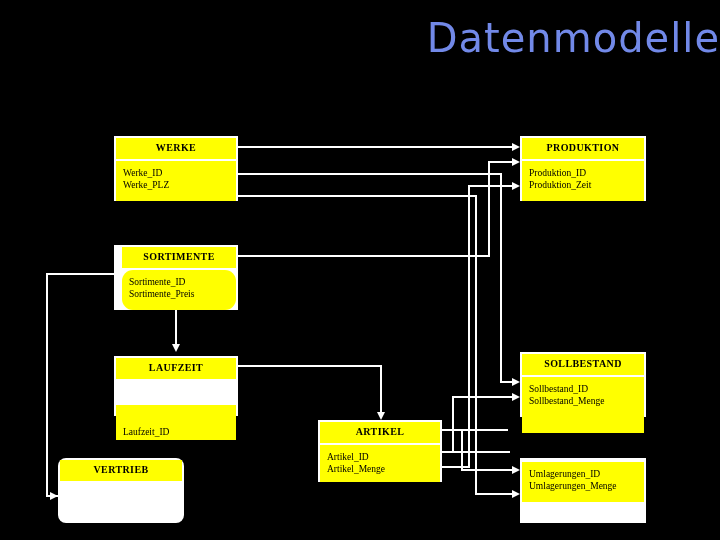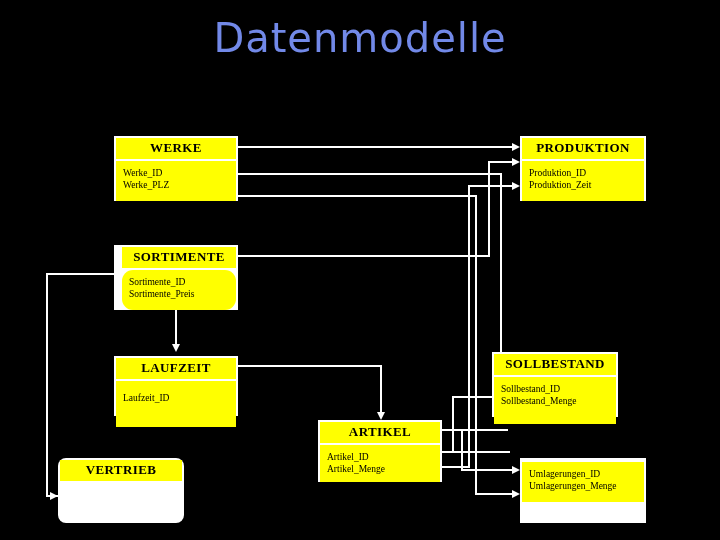--- a/index.html
+++ b/index.html
@@ -13,40 +13,40 @@
     height: 540px;
     background: #000000;
     overflow: hidden;
     font-family: "Liberation Serif", "DejaVu Serif", serif;
   }
   #title {
     position: absolute;
     left: 0;
     top: 14px;
     width: 720px;
-    text-align: center;
+    text-align: right;
     font-family: "DejaVu Sans", "Liberation Sans", sans-serif;
     font-size: 40px;
     font-weight: 400;
     color: #7289e8;
     letter-spacing: 1px;
     line-height: 48px;
   }
   .entity {
     position: absolute;
     box-sizing: border-box;
     background: #ffffff;
     padding: 2px;
   }
   .entity .hdr {
     background: #ffff00;
     color: #000000;
     text-align: center;
     font-weight: bold;
-    font-size: 13px;
+    font-size: 10px;
     line-height: 20px;
     height: 21px;
     letter-spacing: 0.4px;
     white-space: nowrap;
     overflow: hidden;
   }
   .entity .gap {
     height: 2px;
     background: #ffffff;
   }
@@ -162,29 +162,29 @@
     <div class="gap"></div>
     <div class="body" style="height:40px;border-radius:11px;">
       <div>Sortimente_ID</div>
       <div>Sortimente_Preis</div>
     </div>
   </div>
 
   <div class="entity" style="left:114px; top:356px; width:124px; height:60px;">
     <div class="hdr">LAUFZEIT</div>
     <div class="gap"></div>
-    <div class="body" style="height:46px; padding-top:11px;">
+    <div class="body" style="height:35px; padding-top:21px;margin-top:24px;">
       <div>Laufzeit_ID</div>
     </div>
   </div>
 
-  <div class="entity" style="left:492px; top:352px; width:126px; height:65px;">
+  <div class="entity" style="left:520px; top:352px; width:126px; height:65px;">
     <div class="hdr">SOLLBESTAND</div>
     <div class="gap"></div>
-    <div class="body" style="height:47px;">
+    <div class="body" style="height:56px;">
       <div>Sollbestand_ID</div>
       <div>Sollbestand_Menge</div>
     </div>
   </div>
 
   <div class="entity" style="left:318px; top:420px; width:124px; height:62px;">
     <div class="hdr">ARTIKEL</div>
     <div class="gap"></div>
     <div class="body" style="height:37px;font-family:Liberation Serif, serif;">
       <div>Artikel_ID</div>

